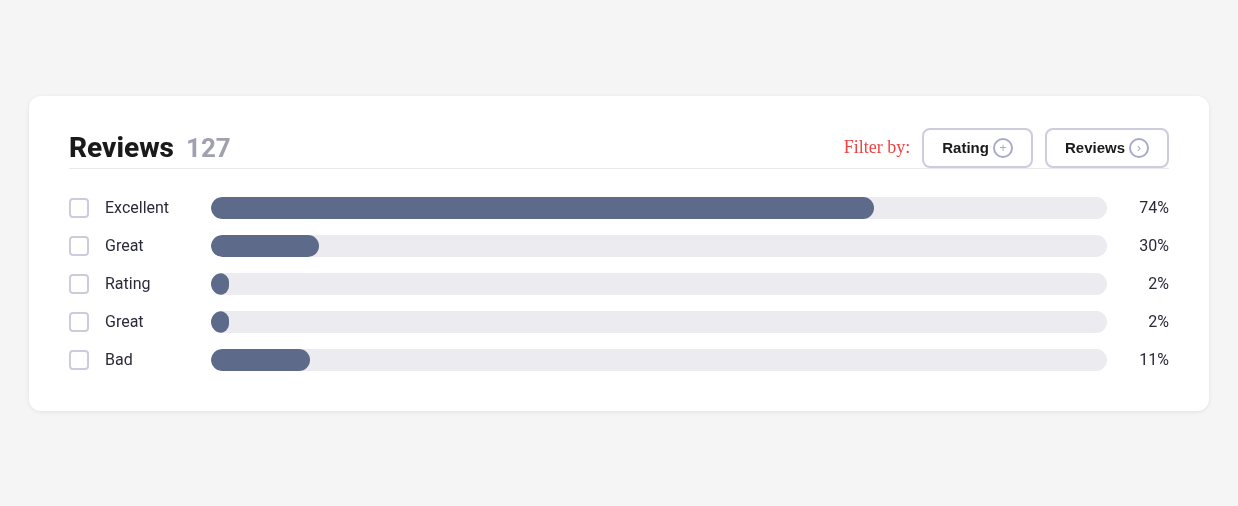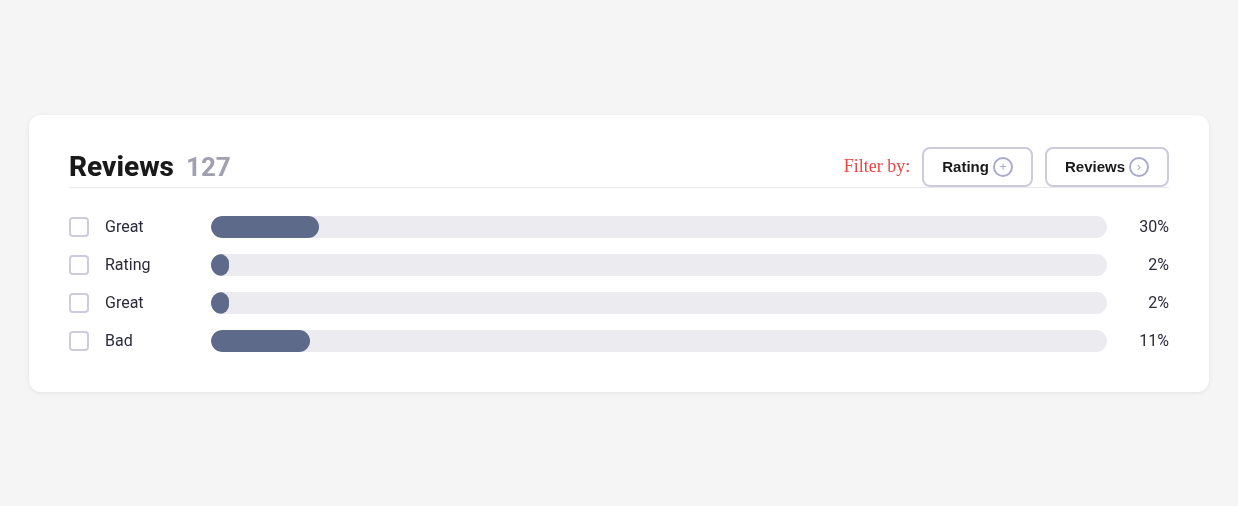--- a/index.html
+++ b/index.html
@@ -166,20 +166,28 @@
       <button class="filter-btn">
         <span>Reviews</span>
         <span class="btn-icon">›</span>
       </button>
     </div>
   </div>
 
   <div class="divider"></div>
 
   <div class="rating-list">
+  <div class="rating-row">
+      <div class="checkbox"></div>
+      <span class="rating-label">Excellent</span>
+      <div class="bar-container">
+        <div class="bar-fill" style="width: 74%"></div>
+      </div>
+      <span class="percentage">74%</span>
+    </div>
       <div class="rating-row">
       <div class="checkbox"></div>
       <span class="rating-label">Great</span>
       <div class="bar-container">
         <div class="bar-fill" style="width: 12%"></div>
       </div>
       <span class="percentage">30%</span>
     </div>
       <div class="rating-row">
       <div class="checkbox"></div>

